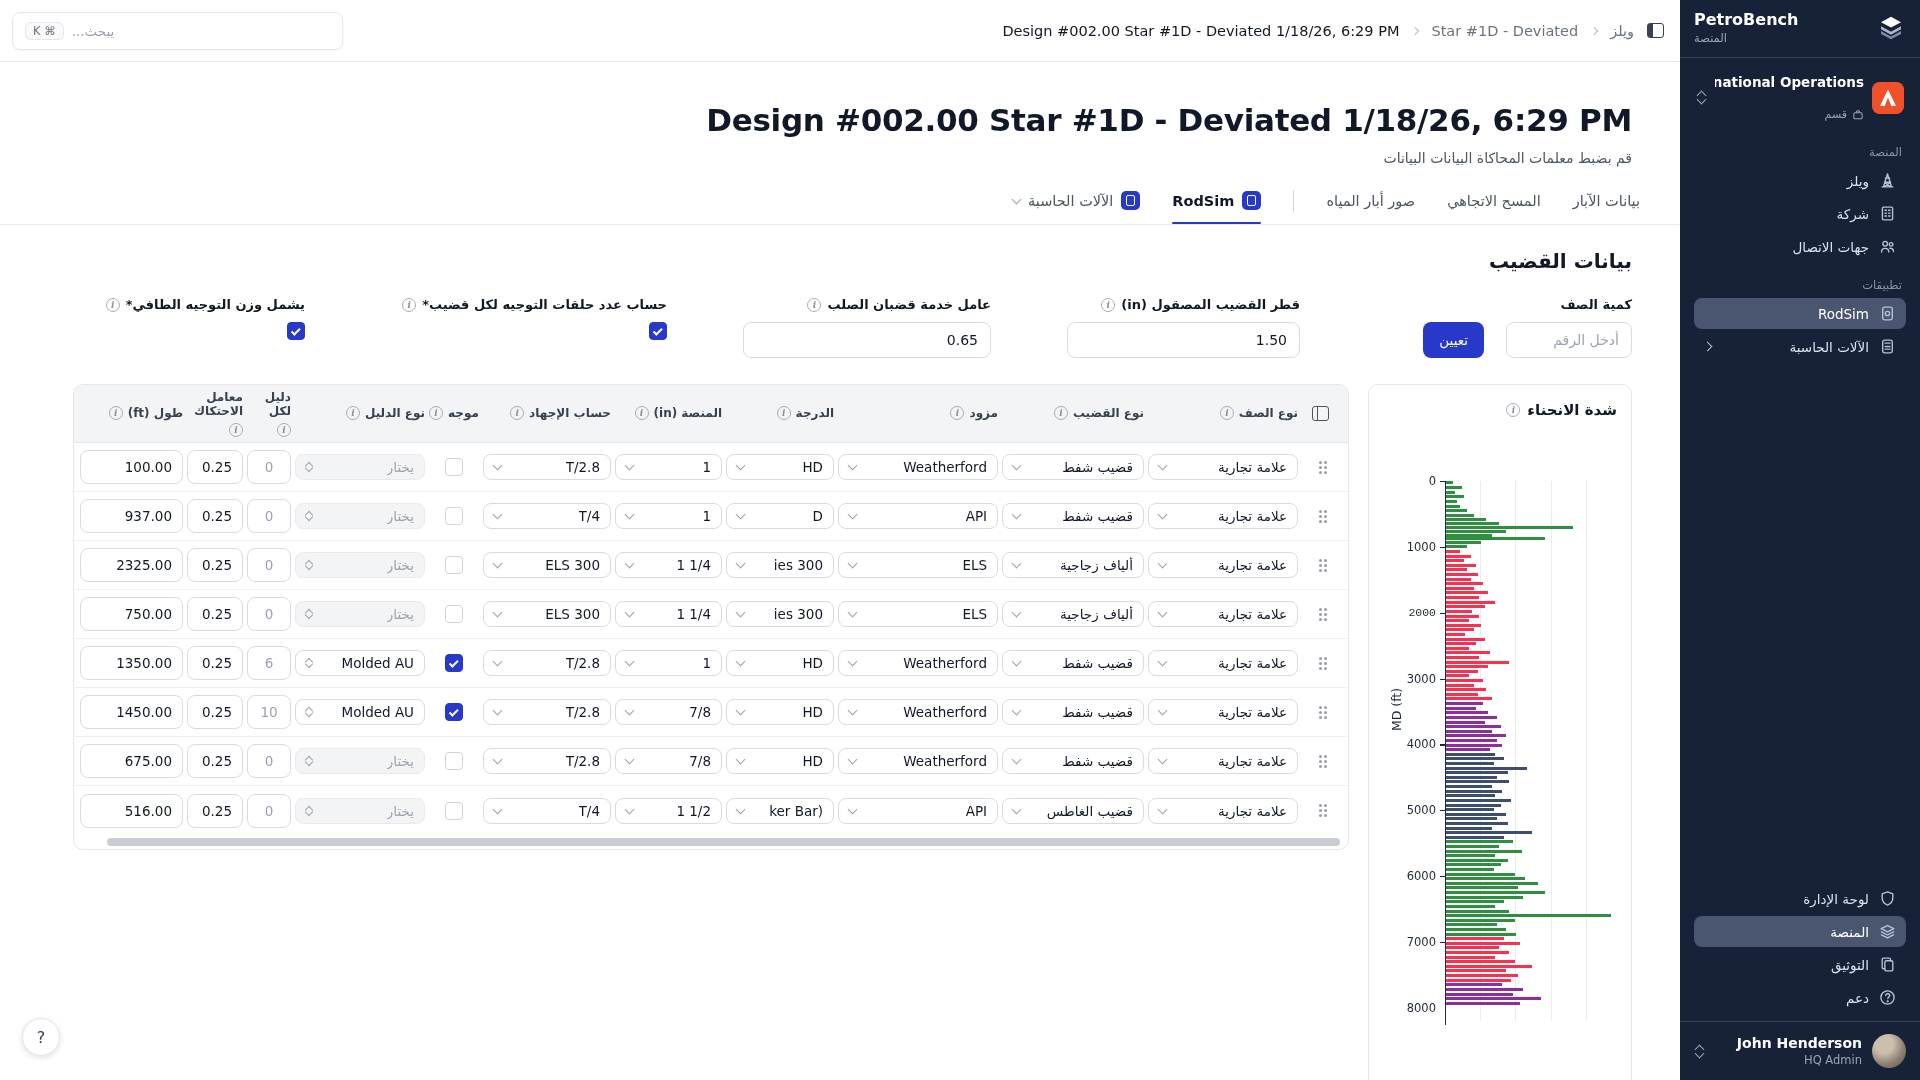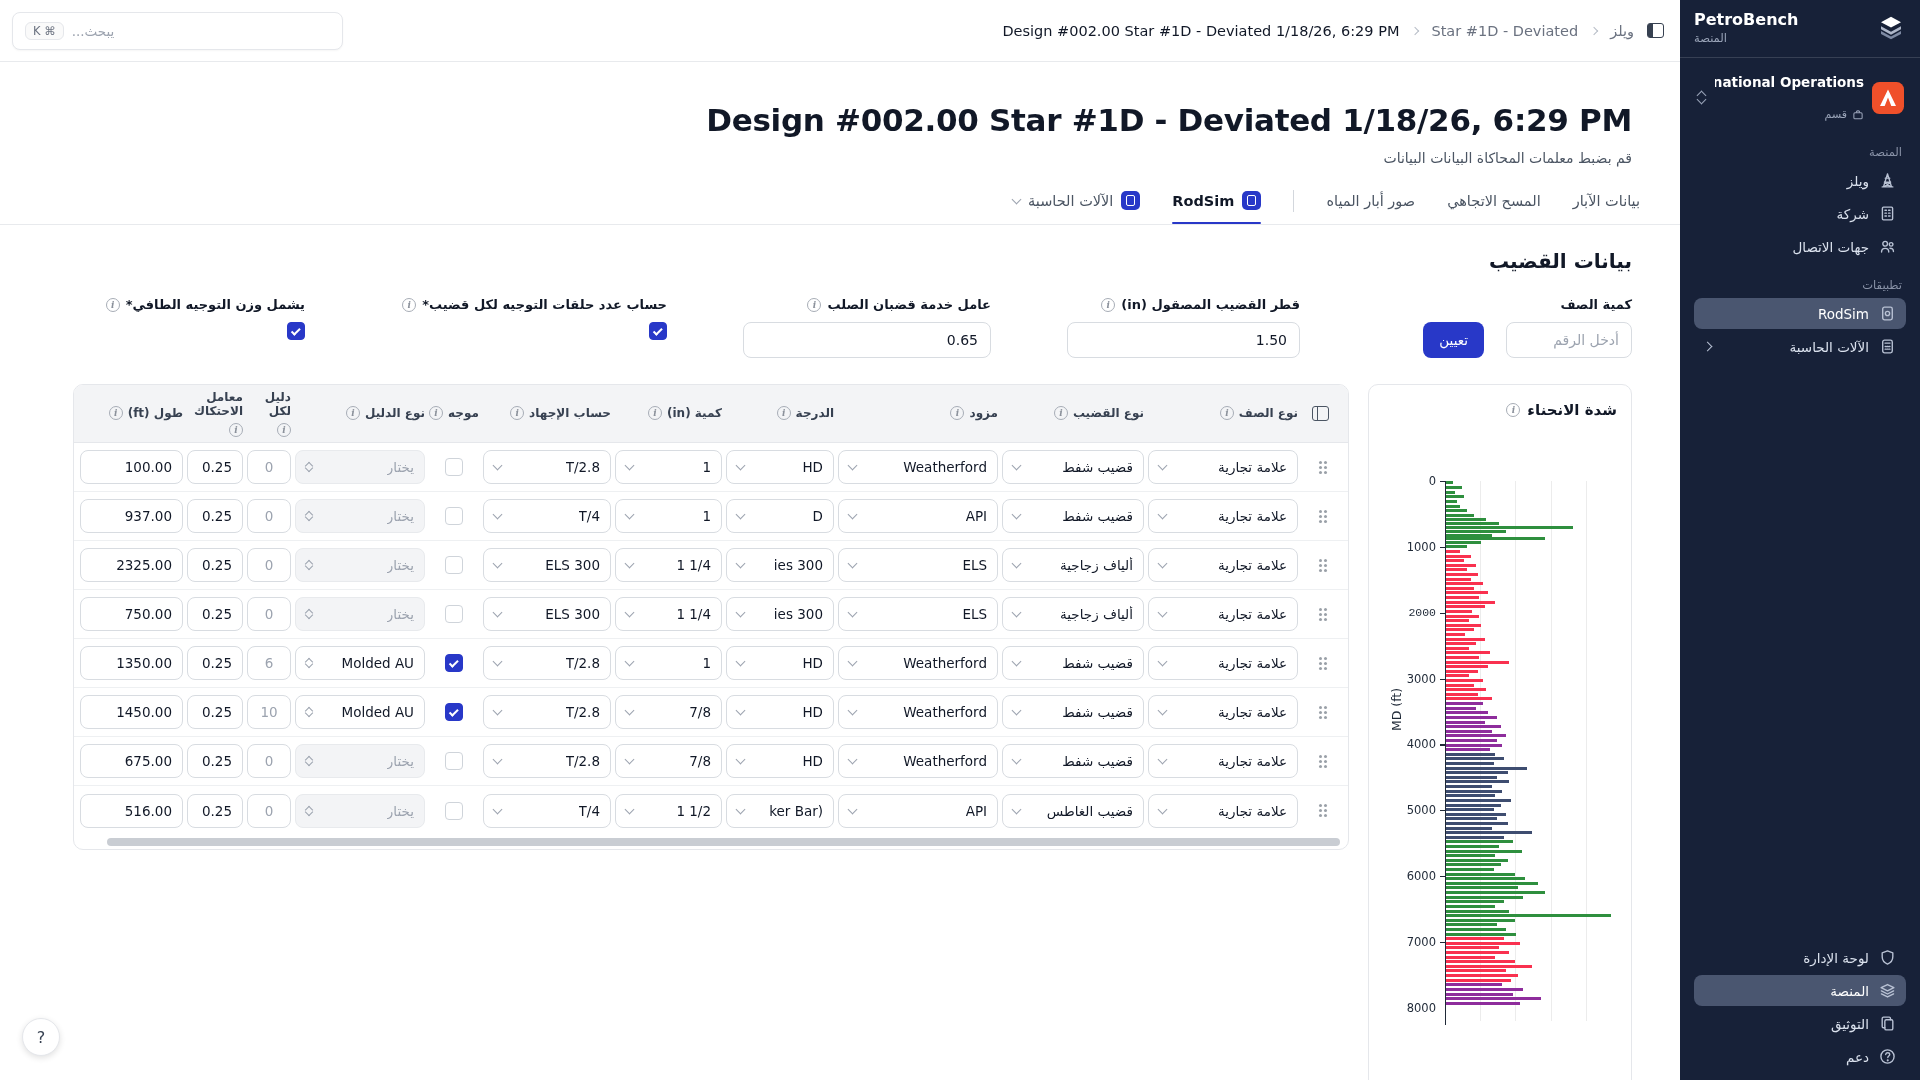--- a/index.html
+++ b/index.html
@@ -125,21 +125,21 @@
   .c-vendor{width:160px; flex:0 0 160px;}
   .c-grade{width:108px; flex:0 0 108px;}
   .c-dia{width:107px; flex:0 0 107px;}
   .c-stress{width:128px; flex:0 0 128px;}
   .c-guided{width:50px; flex:0 0 50px; display:flex; justify-content:center;}
   .c-gtype{width:130px; flex:0 0 130px;}
   .c-per{width:44px; flex:0 0 44px;}
   .c-fric{width:56px; flex:0 0 56px;}
   .c-len{width:103px; flex:0 0 103px;}
 
-  .sel { height:34px; width:100%; border:1px solid #d8dce1; border-radius:8px; background:#fff;
+  .sel { height:26px; width:100%; border:1px solid #d8dce1; border-radius:8px; background:#fff;
     display:flex; align-items:center; justify-content:space-between; padding:0 10px; font-size:13.5px; cursor:pointer; }
   .sel .val { white-space:nowrap; overflow:hidden; }
   .sel.disabled { background:#f3f4f6; border-color:#e8eaed; color:var(--lightgray); cursor:default; }
   .stepper { display:flex; flex-direction:column; }
   .stepper i { width:6px; height:6px; border-left:1.5px solid #9ca3af; border-bottom:1.5px solid #9ca3af; display:block; }
   .stepper i.up { transform:rotate(135deg); margin-bottom:-2px; }
   .stepper i.dn { transform:rotate(-45deg); margin-top:-2px; }
   .cell-input { height:34px; width:100%; border:1px solid #d8dce1; border-radius:8px; background:#fff;
     font-size:13.5px; display:flex; align-items:center; padding:0 10px; }
   .cell-input.dim { color:var(--lightgray); justify-content:center; padding:0 4px; }
@@ -285,20 +285,31 @@
             <svg class="ic" viewBox="0 0 16 16" fill="none" stroke="currentColor" stroke-width="1.3" stroke-linecap="round" stroke-linejoin="round">
               <circle cx="8" cy="8" r="6.2"></circle>
               <path d="M6.3 6.1c.2-1 1-1.6 1.9-1.6 1 0 1.9.7 1.9 1.7 0 1.3-1.8 1.5-1.8 2.7"></path>
               <path d="M8.2 11.6h.01" stroke-width="2"></path>
             </svg>
           </span>
           <span>دعم</span>
         </div>
       </div>
 
+    <div class="user">
+      <span class="updown">
+          <i class="up"></i>
+          <i class="dn"></i>
+        </span>
+      <div class="user-text">
+        <div class="uname">John Henderson</div>
+        <div class="urole">HQ Admin</div>
+      </div>
+      <span class="avatar"></span>
+    </div>
   </aside>
 
   <div class="main">
 
     <header class="topbar">
       <div class="search">
         <span class="search-ph">يبحث...</span>
         <span class="kbd">⌘ K</span>
       </div>
       <div class="crumbs">
@@ -566,21 +577,21 @@
             </span>
             <span class="hcell c-vendor">
               <span>مزود</span>
               <span class="info">i</span>
             </span>
             <span class="hcell c-grade">
               <span>الدرجة</span>
               <span class="info">i</span>
             </span>
             <span class="hcell c-dia">
-              <span>كمية (in)</span>
+              <span>المنصة (in)</span>
               <span class="info">i</span>
             </span>
             <span class="hcell c-stress">
               <span>حساب الإجهاد</span>
               <span class="info">i</span>
             </span>
             <span class="hcell c-guided">
               <span>موجه</span>
               <span class="info">i</span>
             </span>

